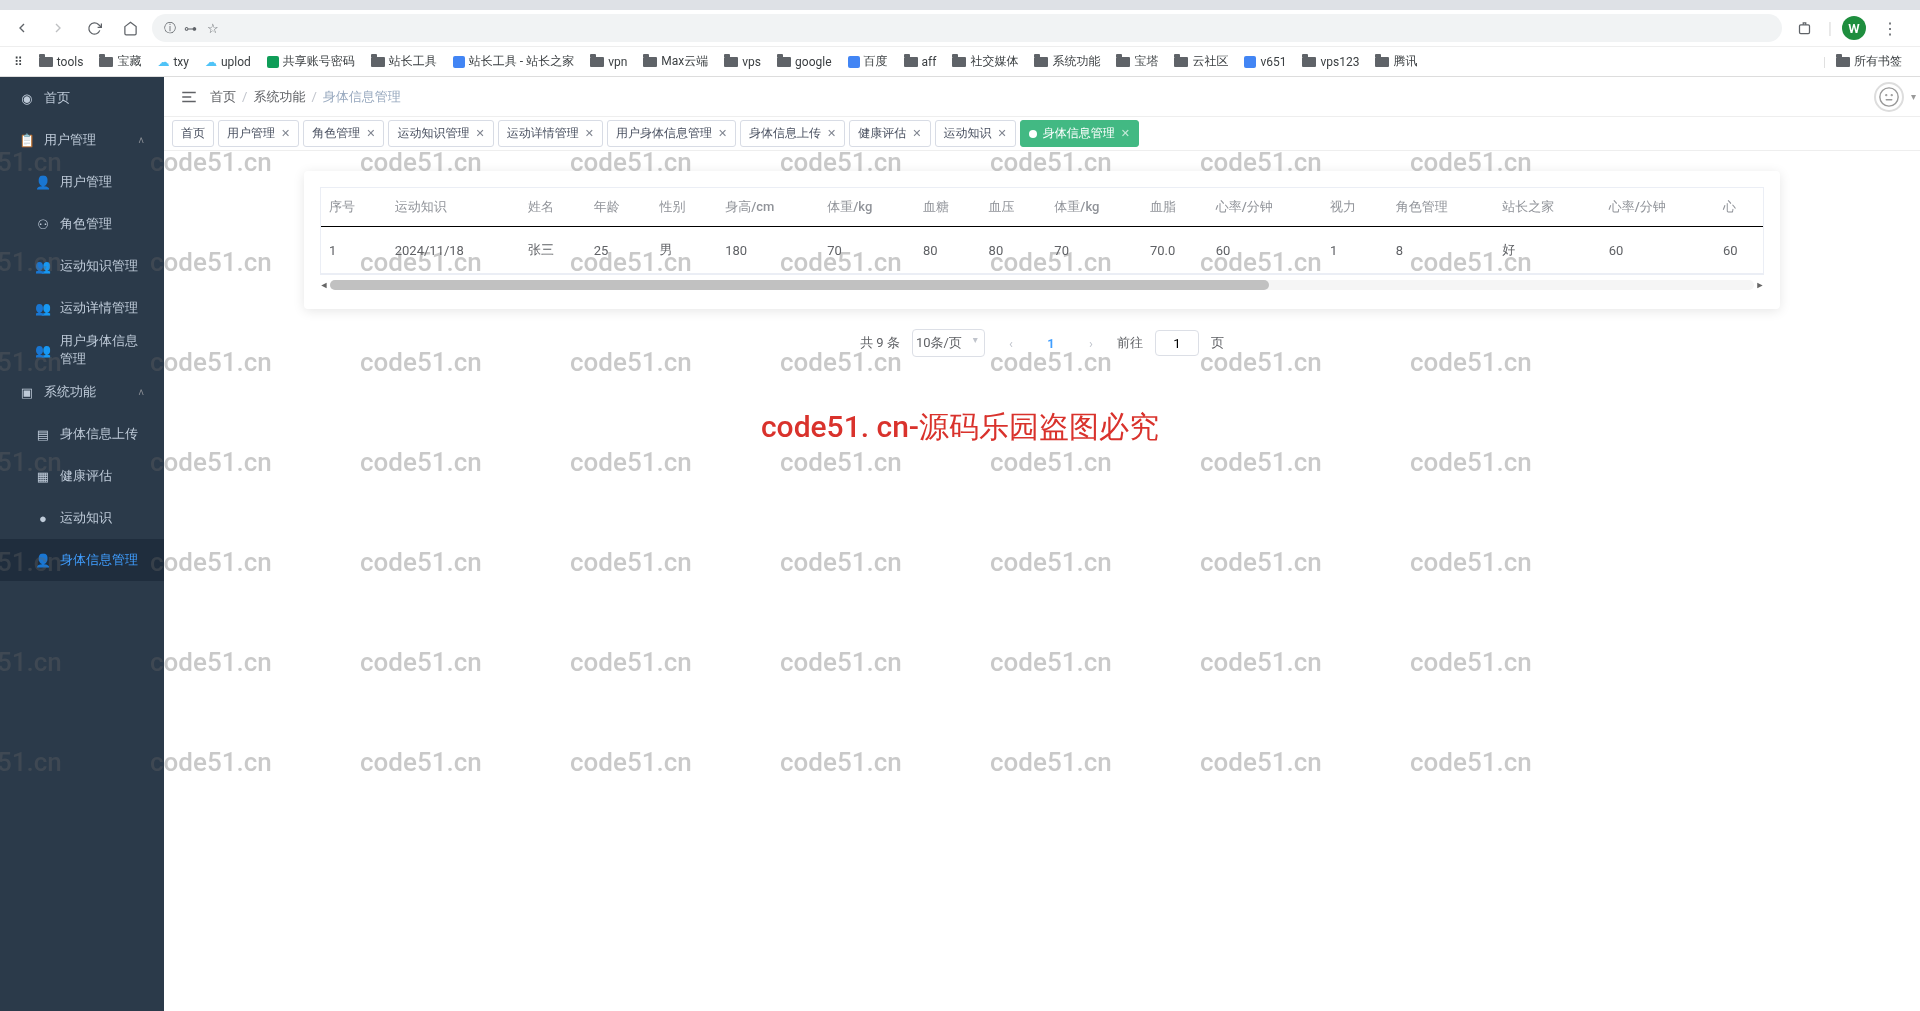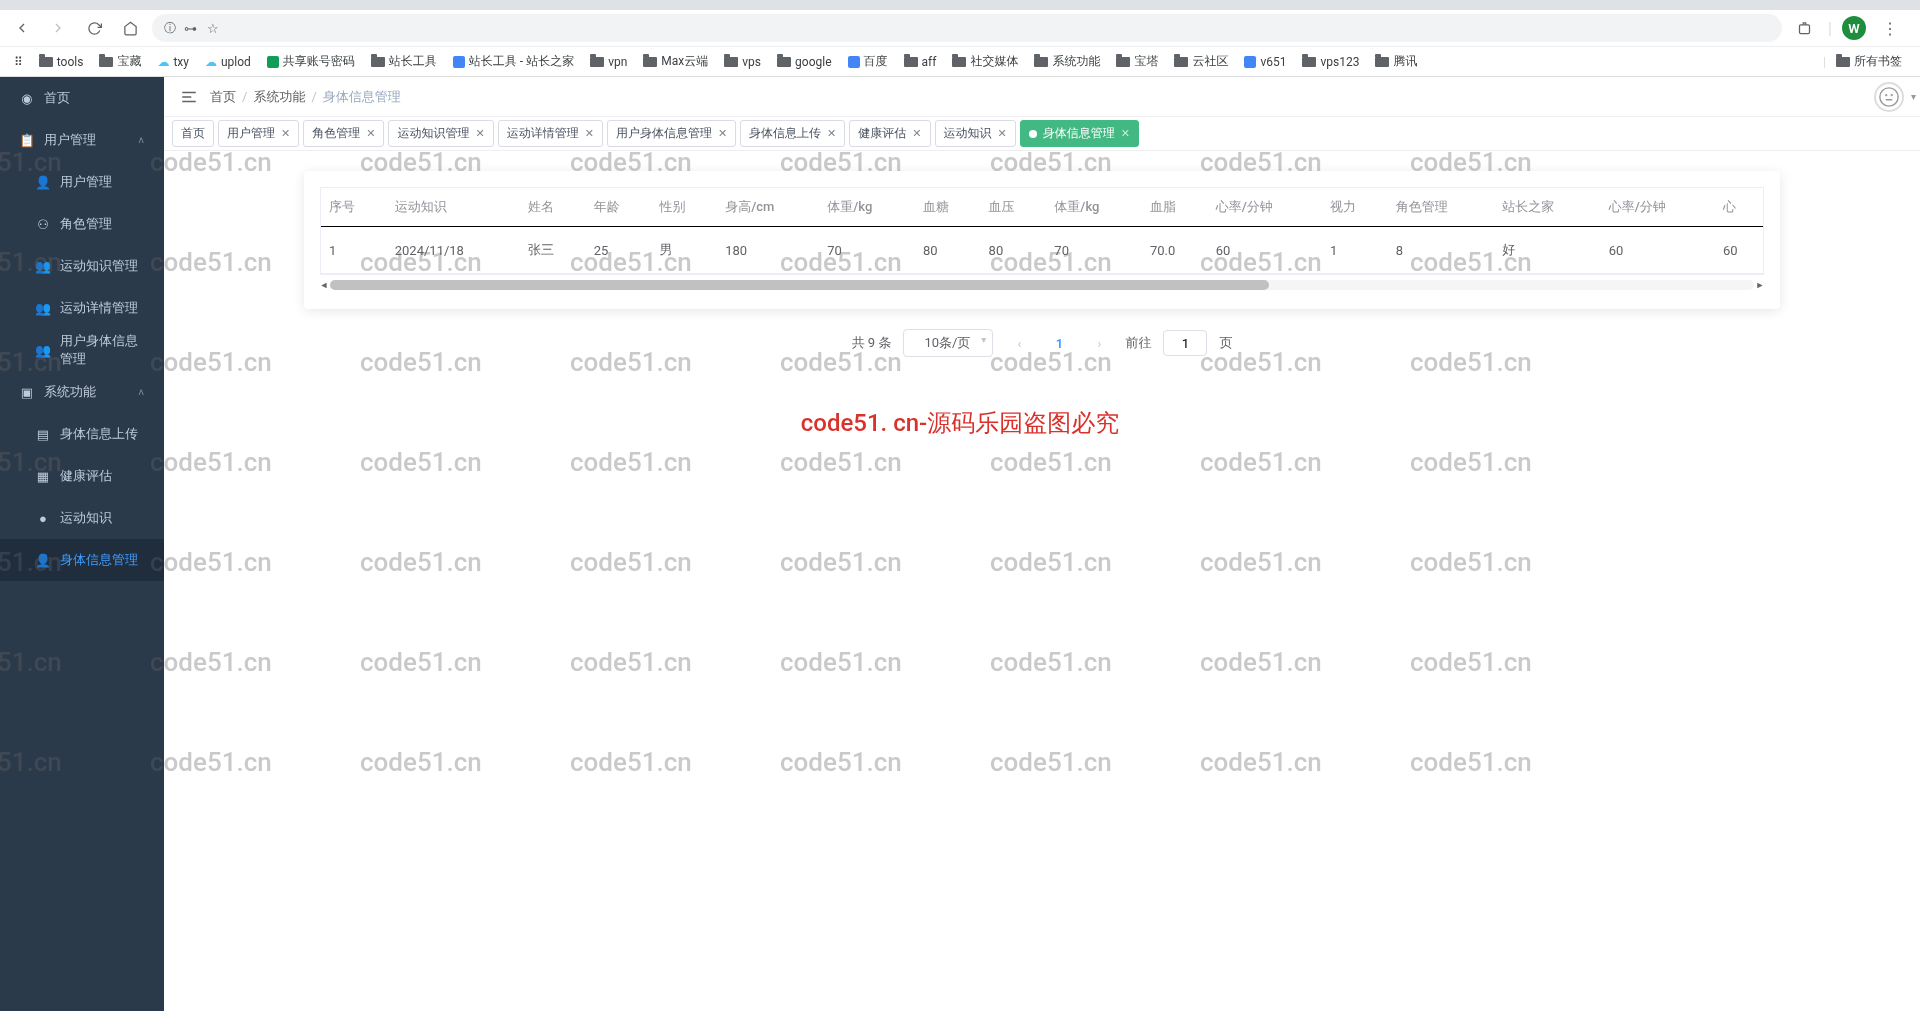--- a/index.html
+++ b/index.html
@@ -62,29 +62,29 @@
 .data-table th { text-align: left; padding: 10px 8px; background: #fff; color: #909399; font-weight: 500; border-bottom: 1px solid #000000; white-space: nowrap; }
 .data-table td { padding: 14px 8px; border-bottom: 1px solid #ebeef5; white-space: nowrap; }
 .hscroll { height: 16px; background: #fff; position: relative; margin-top: 2px; }
 .hscroll-track { position: absolute; left: 10px; right: 10px; top: 3px; height: 10px; background: #f5f5f5; border-radius: 5px; }
 .hscroll-thumb { position: absolute; left: 10px; width: 65%; top: 3px; height: 10px; background: #c1c1c1; border-radius: 5px; }
 .hscroll-arrow { position: absolute; top: 0; width: 16px; height: 16px; display: flex; align-items: center; justify-content: center; font-size: 9px; color: #666; cursor: pointer; }
 .hscroll-arrow.left { left: -4px; }
 .hscroll-arrow.right { right: -4px; }
 
 .pagination { display: flex; align-items: center; justify-content: center; gap: 12px; margin-top: 20px; font-size: 13px; color: #606266; }
-.page-select { border: 1px solid #dcdfe6; border-radius: 4px; padding: 4px 22px 4px 20px; cursor: pointer; position: relative; background: #fff; }
+.page-select { border: 1px solid #dcdfe6; border-radius: 4px; padding: 4px 22px 4px 3px; cursor: pointer; position: relative; background: #fff; }
 .page-select::after { content: '▾'; position: absolute; right: 6px; color: #c0c4cc; font-size: 10px; }
 .page-btn { width: 28px; height: 28px; display: flex; align-items: center; justify-content: center; border-radius: 3px; cursor: pointer; color: #c0c4cc; }
 .page-btn.num { color: #409eff; font-weight: 600; }
 .page-input { width: 44px; height: 26px; border: 1px solid #dcdfe6; border-radius: 4px; text-align: center; }
 
 .watermarks { position: absolute; inset: 0; pointer-events: none; z-index: 1; }
 .wm-text { position: absolute; color: rgba(100,100,100,0.35); font-size: 26px; font-weight: 500; white-space: nowrap; }
-.wm-big { position: absolute; color: #d9322c; font-size: 24px; font-weight: 500; white-space: nowrap; left: 50%; transform: translateX(-50%); }
+.wm-big { position: absolute; color: #d9322c; font-size: 30px; font-weight: 500; white-space: nowrap; left: 50%; transform: translateX(-50%); }
 
 svg { display: block; }
 </style>
 </head>
 <body>
 
 <div class="browser-chrome">
   <div class="tab-bar"></div>
   <div class="nav-bar">
     <div class="nav-btn">

